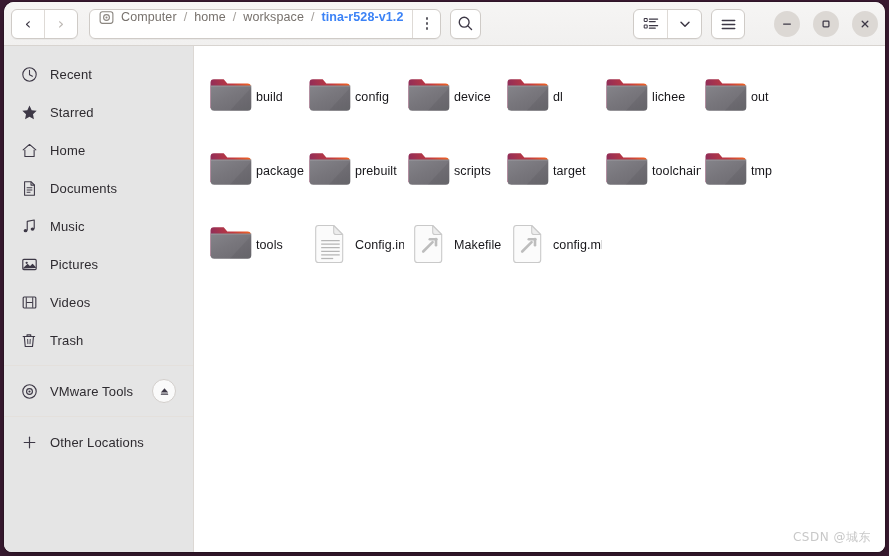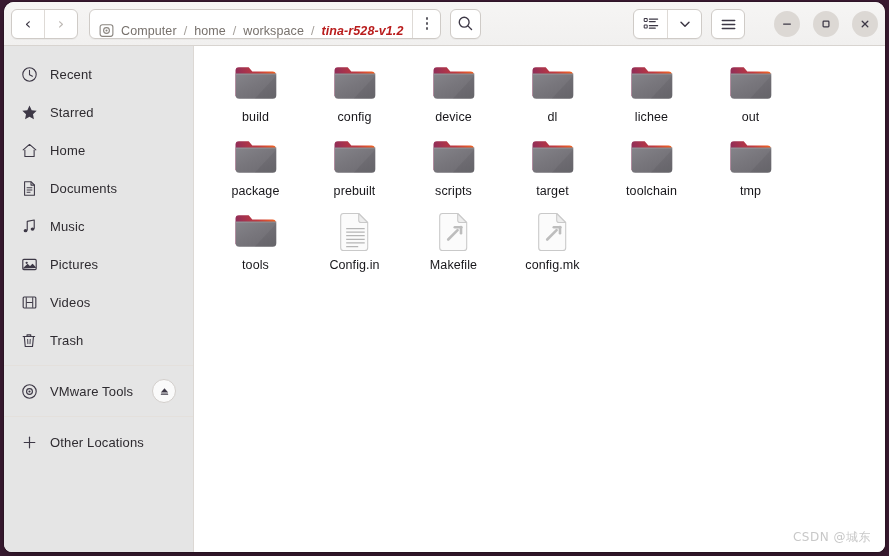--- a/index.html
+++ b/index.html
@@ -69,41 +69,41 @@
     font-family: "DejaVu Sans", sans-serif;
   }
   .chev-on  { color: #3d3846; }
   .chev-off { color: #bdb8b4; }
 
   
   #pathbar {
     margin-left: 11px;
     flex: 0 0 auto;
     display: flex;
-    align-items: flex-end;
+    align-items: flex-start;
     height: 30px;
     background: #ffffff;
     border: 1px solid #cfcbc7;
     border-radius: 6px;
     box-sizing: border-box;
     box-shadow: 0 1px 1px rgba(0,0,0,0.035);
     padding: 0 0 0 9px;
   }
   .crumb-icon {
     width: 15px; height: 15px;
     margin-right: 7px;
     display: block;
   }
   .crumb {
     font-size: 12.5px;
     color: #77716c;
     letter-spacing: 0.1px;
     white-space: nowrap;
   }
-  .crumb.current { color: #b91c1c; font-weight: bold; font-style: italic; }
+  .crumb.current { color: #3b82f6; font-weight: bold; }
   .crumb-sep {
     font-size: 12.5px;
     color: #a39e99;
     padding: 0 7px;
   }
   .pathbar-end {
     margin-left: 9px;
     border-left: 1px solid #dedad6;
     width: 27px;
     height: 28px;
@@ -232,21 +232,21 @@
   }
   #grid {
     display: flex;
     flex-wrap: wrap;
     align-content: flex-start;
   }
   .cell {
     width: 99px;
     height: 74px;
     display: flex;
-    flex-direction: column;
+    flex-direction: row;
     align-items: center;
     justify-content: flex-start;
     cursor: default;
     padding-top: 2px;
     box-sizing: border-box;
   }
   .cell-icon {
     width: 50px;
     height: 48px;
     position: relative;

